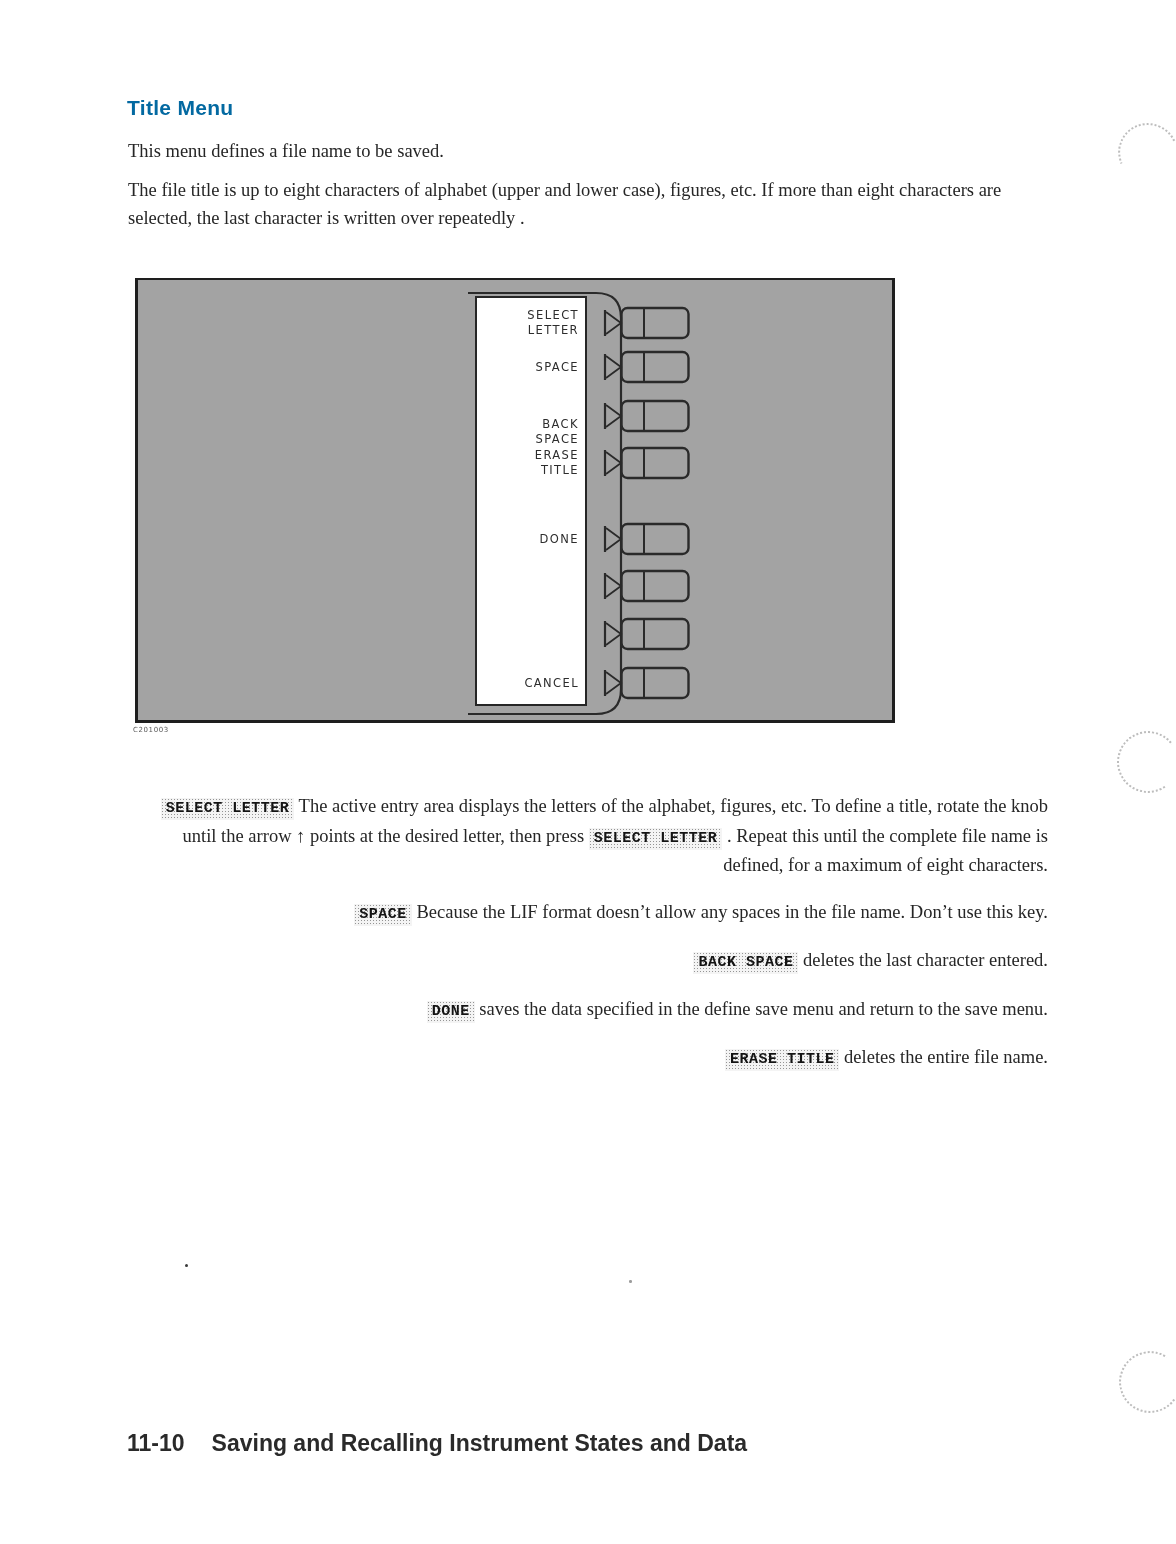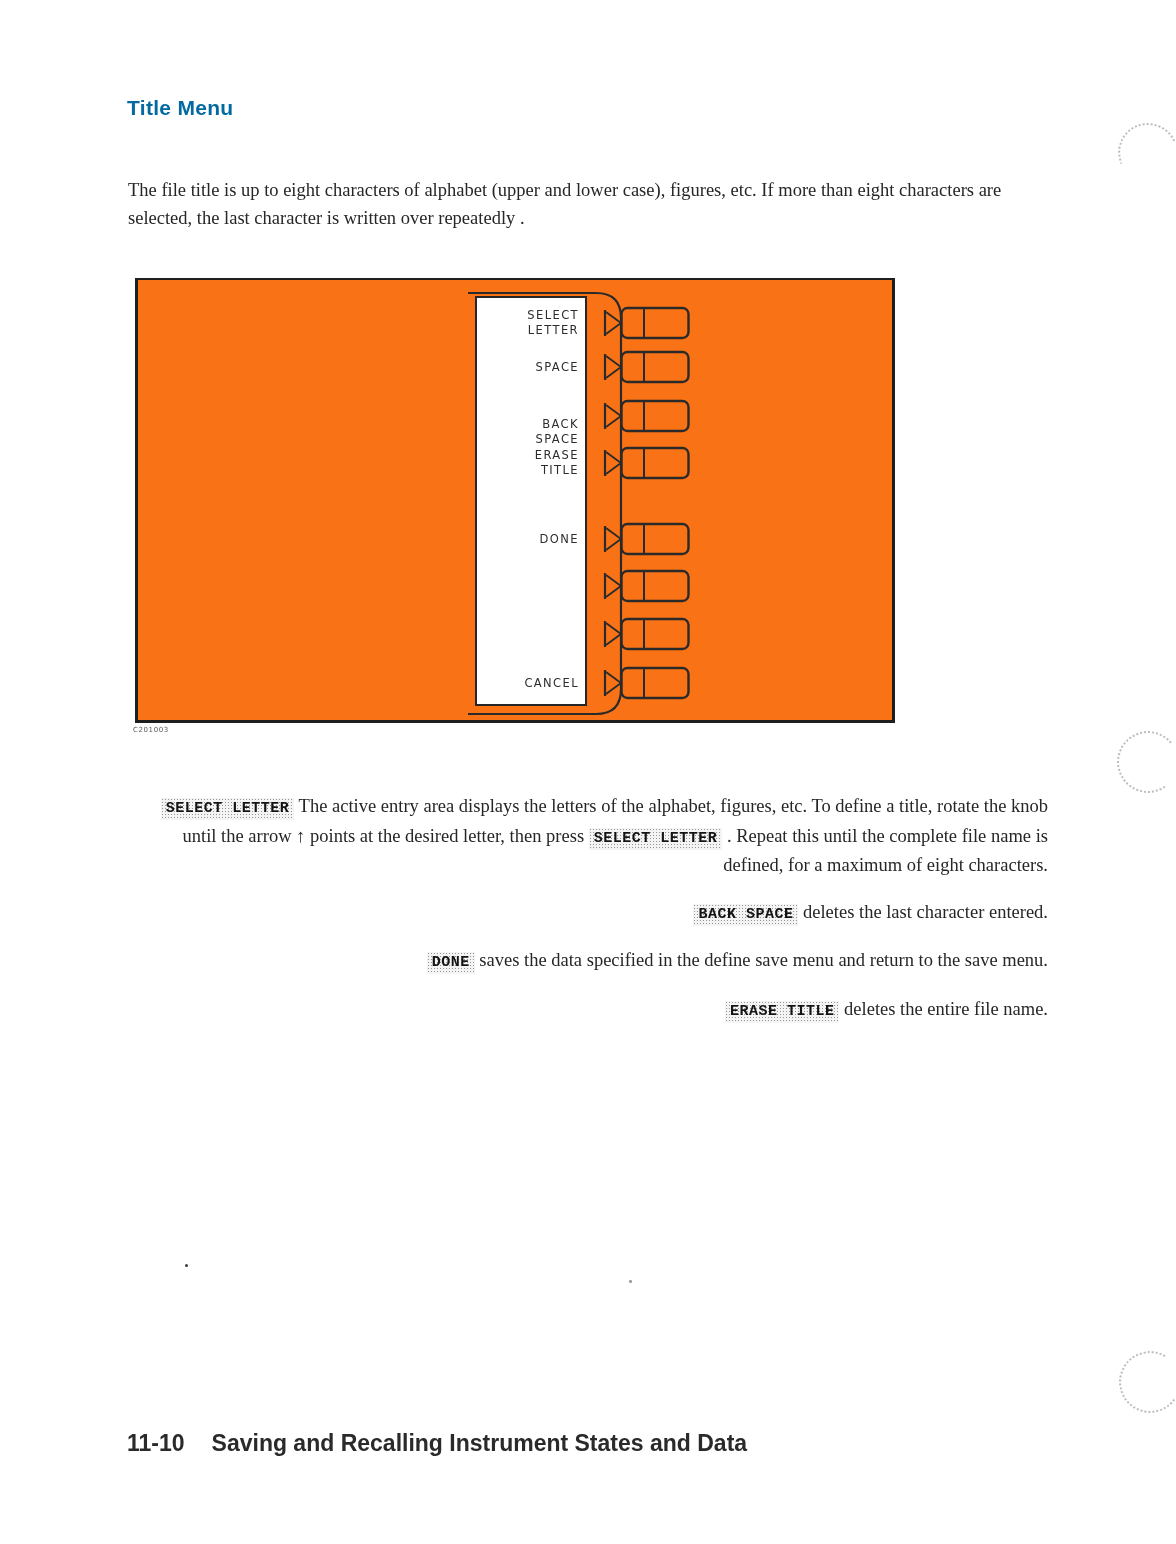--- a/index.html
+++ b/index.html
@@ -14,21 +14,21 @@
     font-family:"Liberation Sans","DejaVu Sans",sans-serif;
     font-weight:bold; font-size:21px; color:#0369a1; letter-spacing:0.3px;
   }
   .intro { position:absolute; left:128px; font-size:18.5px; line-height:27.5px; color:#262626; }
   .p1 { top:138px; width:920px; }
   .p2 { top:177px; width:878px; }
 
   
   .figure {
     position:absolute; left:135px; top:278px; width:760px; height:445px;
-    border:3px solid #1e1e1e; border-top-width:2px; background:#f97316;text-decoration:underline;
+    border:3px solid #1e1e1e; border-top-width:2px; background:#a3a3a3;text-decoration:underline;
   }
   .labelbox {
     position:absolute; left:337px; top:16px; width:112px; height:410px;
     border:2.5px solid #262626; background:#fff;
   }
   svg.outline { position:absolute; left:0; top:0; }
   .sk-label {
     position:absolute; width:100px; left:341px; text-align:right;
     font-family:"DejaVu Sans","Liberation Sans",sans-serif;
     font-size:11.5px; line-height:14.5px; letter-spacing:1.4px; color:#2d2d2d;
@@ -72,20 +72,21 @@
   .speck1 { left:185px; top:1264px; width:3px; height:3px; background:#3a3a3a; }
   .speck2 { left:629px; top:1280px; width:2.5px; height:2.5px; background:#9d9d9d; }
 </style>
 </head>
 <body>
 
 <div class="page">
 
   <div class="heading">Title Menu</div>
 
+  <p class="intro p1">This menu defines a file name to be saved.</p>
   <p class="intro p2">The file title is up to eight characters of alphabet (upper and lower case), figures, etc. If more than eight characters are selected, the last character is written over repeatedly .</p>
 
   <div class="figure" id="figure">
     <svg class="outline" width="896" height="445" viewBox="0 0 896 445">
       <path d="M330 13 H458 Q483 13 483 38 V409 Q483 434 458 434 H330" fill="none" stroke="#2a2a2a" stroke-width="2.2"></path>
     </svg>
     <div class="labelbox"></div>
 
   <div class="sk-label" style="top: 28px;">SELECT<br>LETTER</div>
       <svg width="95" height="38" viewBox="0 0 95 38" class="sk-key" style="top: 24px;">
@@ -140,20 +141,21 @@
         <path d="M7 8 L22 19 L7 30" stroke="#2a2a2a" stroke-width="1.8" fill="none"></path>
         <rect x="22.5" y="4" width="67" height="30" rx="6" fill="none" stroke="#2a2a2a" stroke-width="2.4"></rect>
         <path d="M45 4 V34" stroke="#2a2a2a" stroke-width="2"></path>
       </svg>
     </div>
 
   <div class="artifact">C201003</div>
 
   <div class="defs" id="defs">
       <p><span class="key">SELECT LETTER</span> The active entry area displays the letters of the alphabet, figures, etc. To define a title, rotate the knob until the arrow ↑ points at the desired letter, then press <span class="key">SELECT LETTER</span> . Repeat this until the complete file name is defined, for a maximum of eight characters.</p>
+      <p><span class="key">SPACE</span> Because the LIF format doesn’t allow any spaces in the file name. Don’t use this key.</p>
       <p><span class="key">BACK SPACE</span> deletes the last character entered.</p>
       <p><span class="key">DONE</span> saves the data specified in the define save menu and return to the save menu.</p>
       <p><span class="key">ERASE TITLE</span> deletes the entire file name.</p>
     </div>
 
   <div class="footer">
     <span class="num">11-10</span><span>Saving and Recalling Instrument States and Data</span>
   </div>
 
   <div class="arc arc1"></div>

